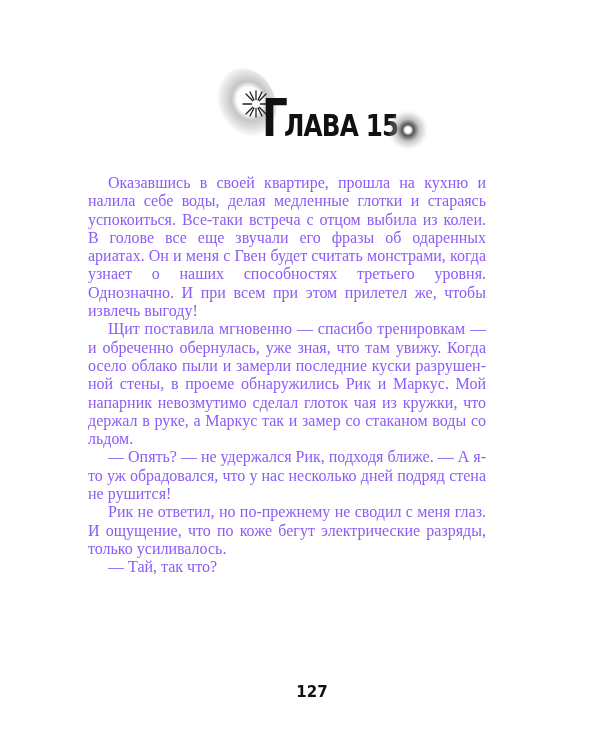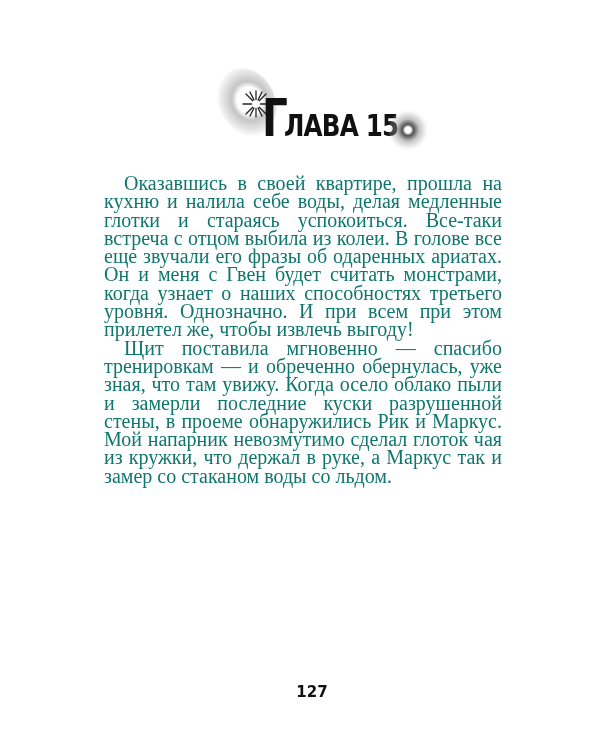--- a/index.html
+++ b/index.html
@@ -67,27 +67,27 @@
       position: absolute;
       left: 176px;
       top: 48px;
       width: 40px;
       height: 40px;
       border-radius: 50%;
       background: radial-gradient(circle, #ffffff 0%, #ffffff 10%, #555 20%, rgba(140,140,140,0.5) 40%, rgba(220,220,220,0.2) 65%, rgba(255,255,255,0) 75%);
     }
     .text-block {
       position: absolute;
-      left: 104px;
+      left: 88px;
       top: 174px;
       width: 398px;
       font-family: "Liberation Serif", "DejaVu Serif", serif;
-      font-size: 20px;
+      font-size: 16px;
       line-height: 18.3px;
-      color: #0f766e;
+      color: #8b5cf6;
     }
     .text-block p {
       margin: 0;
       text-indent: 20px;
       text-align: justify;
       hyphens: manual;
     }
     .page-number {
       position: absolute;
       left: 12px;
@@ -118,15 +118,18 @@
   </svg>
   <div class="chapter-title">
     <span class="first">Г</span><span class="rest">ЛАВА 15</span>
   </div>
   <div class="spark-right"></div>
 </div>
 
 <div class="text-block">
   <p>Оказавшись в своей квартире, прошла на кухню и налила себе воды, делая медленные глотки и стараясь успокоиться. Все-таки встреча с отцом выбила из колеи. В голове все еще звучали его фразы об одаренных ариатах. Он и меня с Гвен будет считать монстрами, когда узнает о наших способно­стях третьего уровня. Однозначно. И при всем при этом прилетел же, чтобы извлечь выгоду!</p>
   <p>Щит поставила мгновенно — спасибо тренировкам — и обреченно обернулась, уже зная, что там увижу. Когда осело облако пыли и замерли последние куски разрушен­ной стены, в проеме обнаружились Рик и Маркус. Мой на­парник невозмутимо сделал глоток чая из кружки, что дер­жал в руке, а Маркус так и замер со стаканом воды со льдом.</p>
+  <p>— Опять? — не удержался Рик, подходя ближе. — А я-то уж обрадовался, что у нас несколько дней подряд стена не рушится!</p>
+  <p>Рик не ответил, но по-прежнему не сводил с меня глаз. И ощущение, что по коже бегут электрические разряды, только усиливалось.</p>
+  <p>— Тай, так что?</p>
 </div>
 
 <div class="page-number">127</div>
 
 </body></html>

